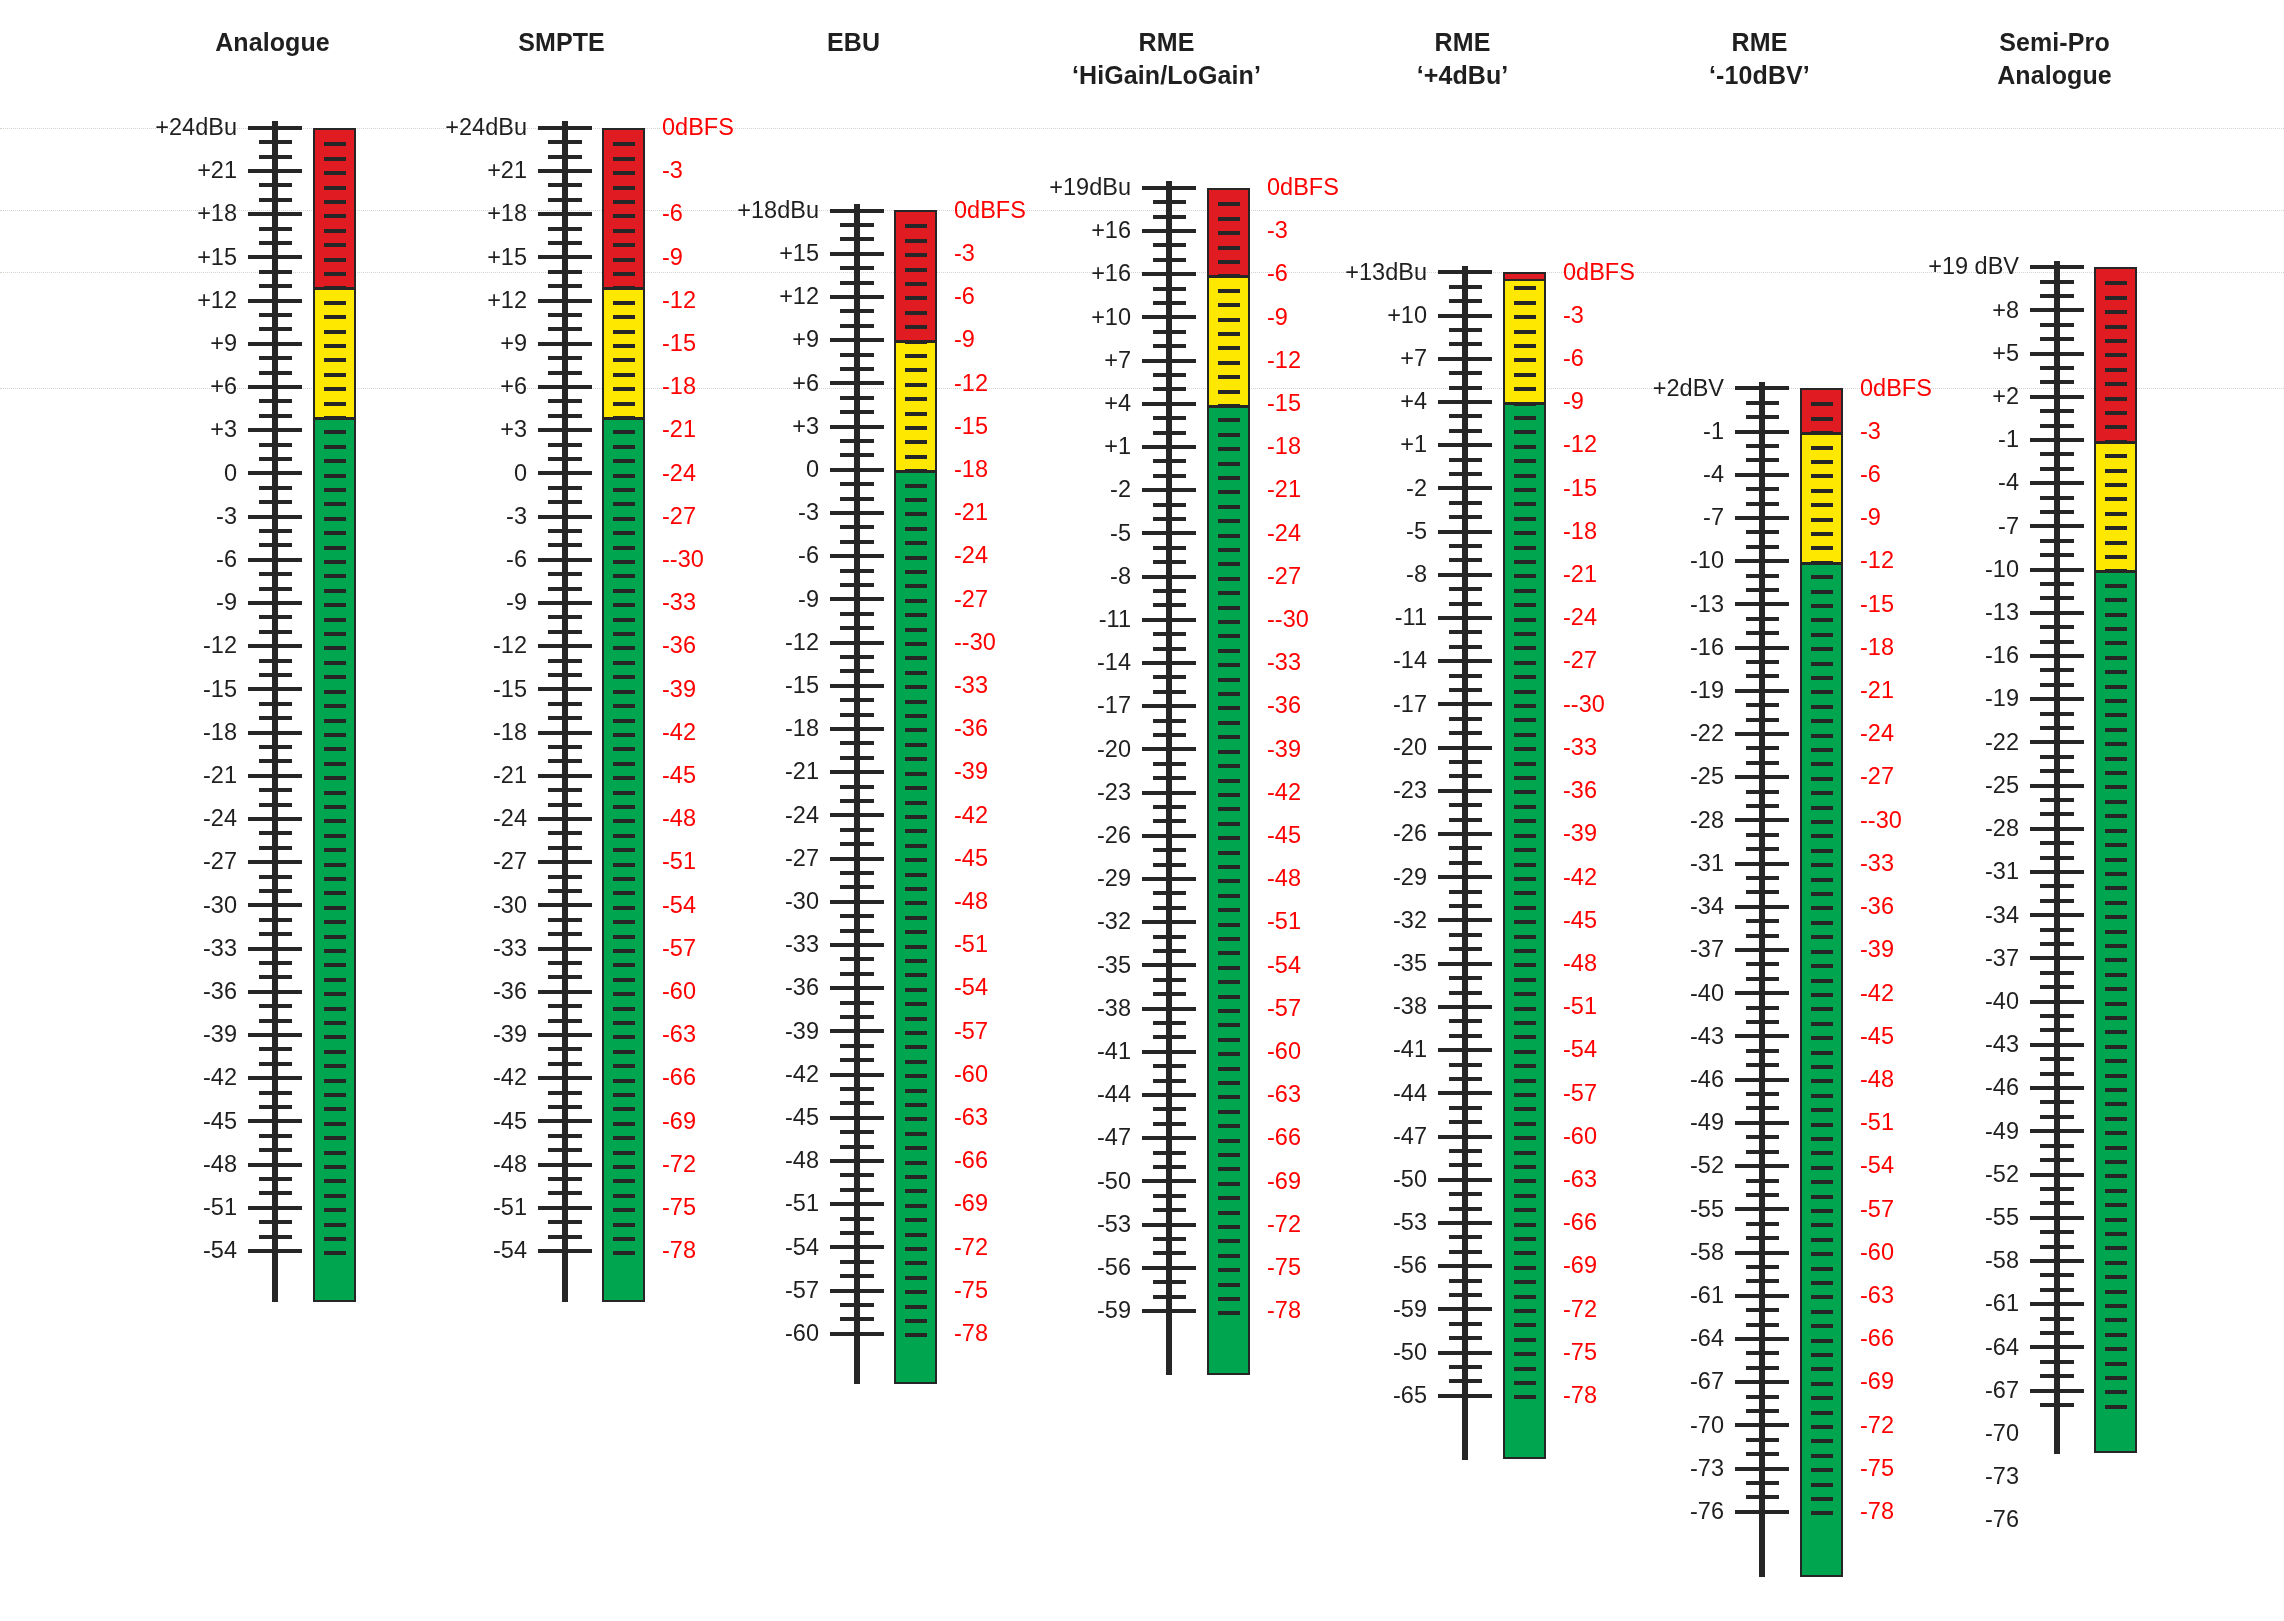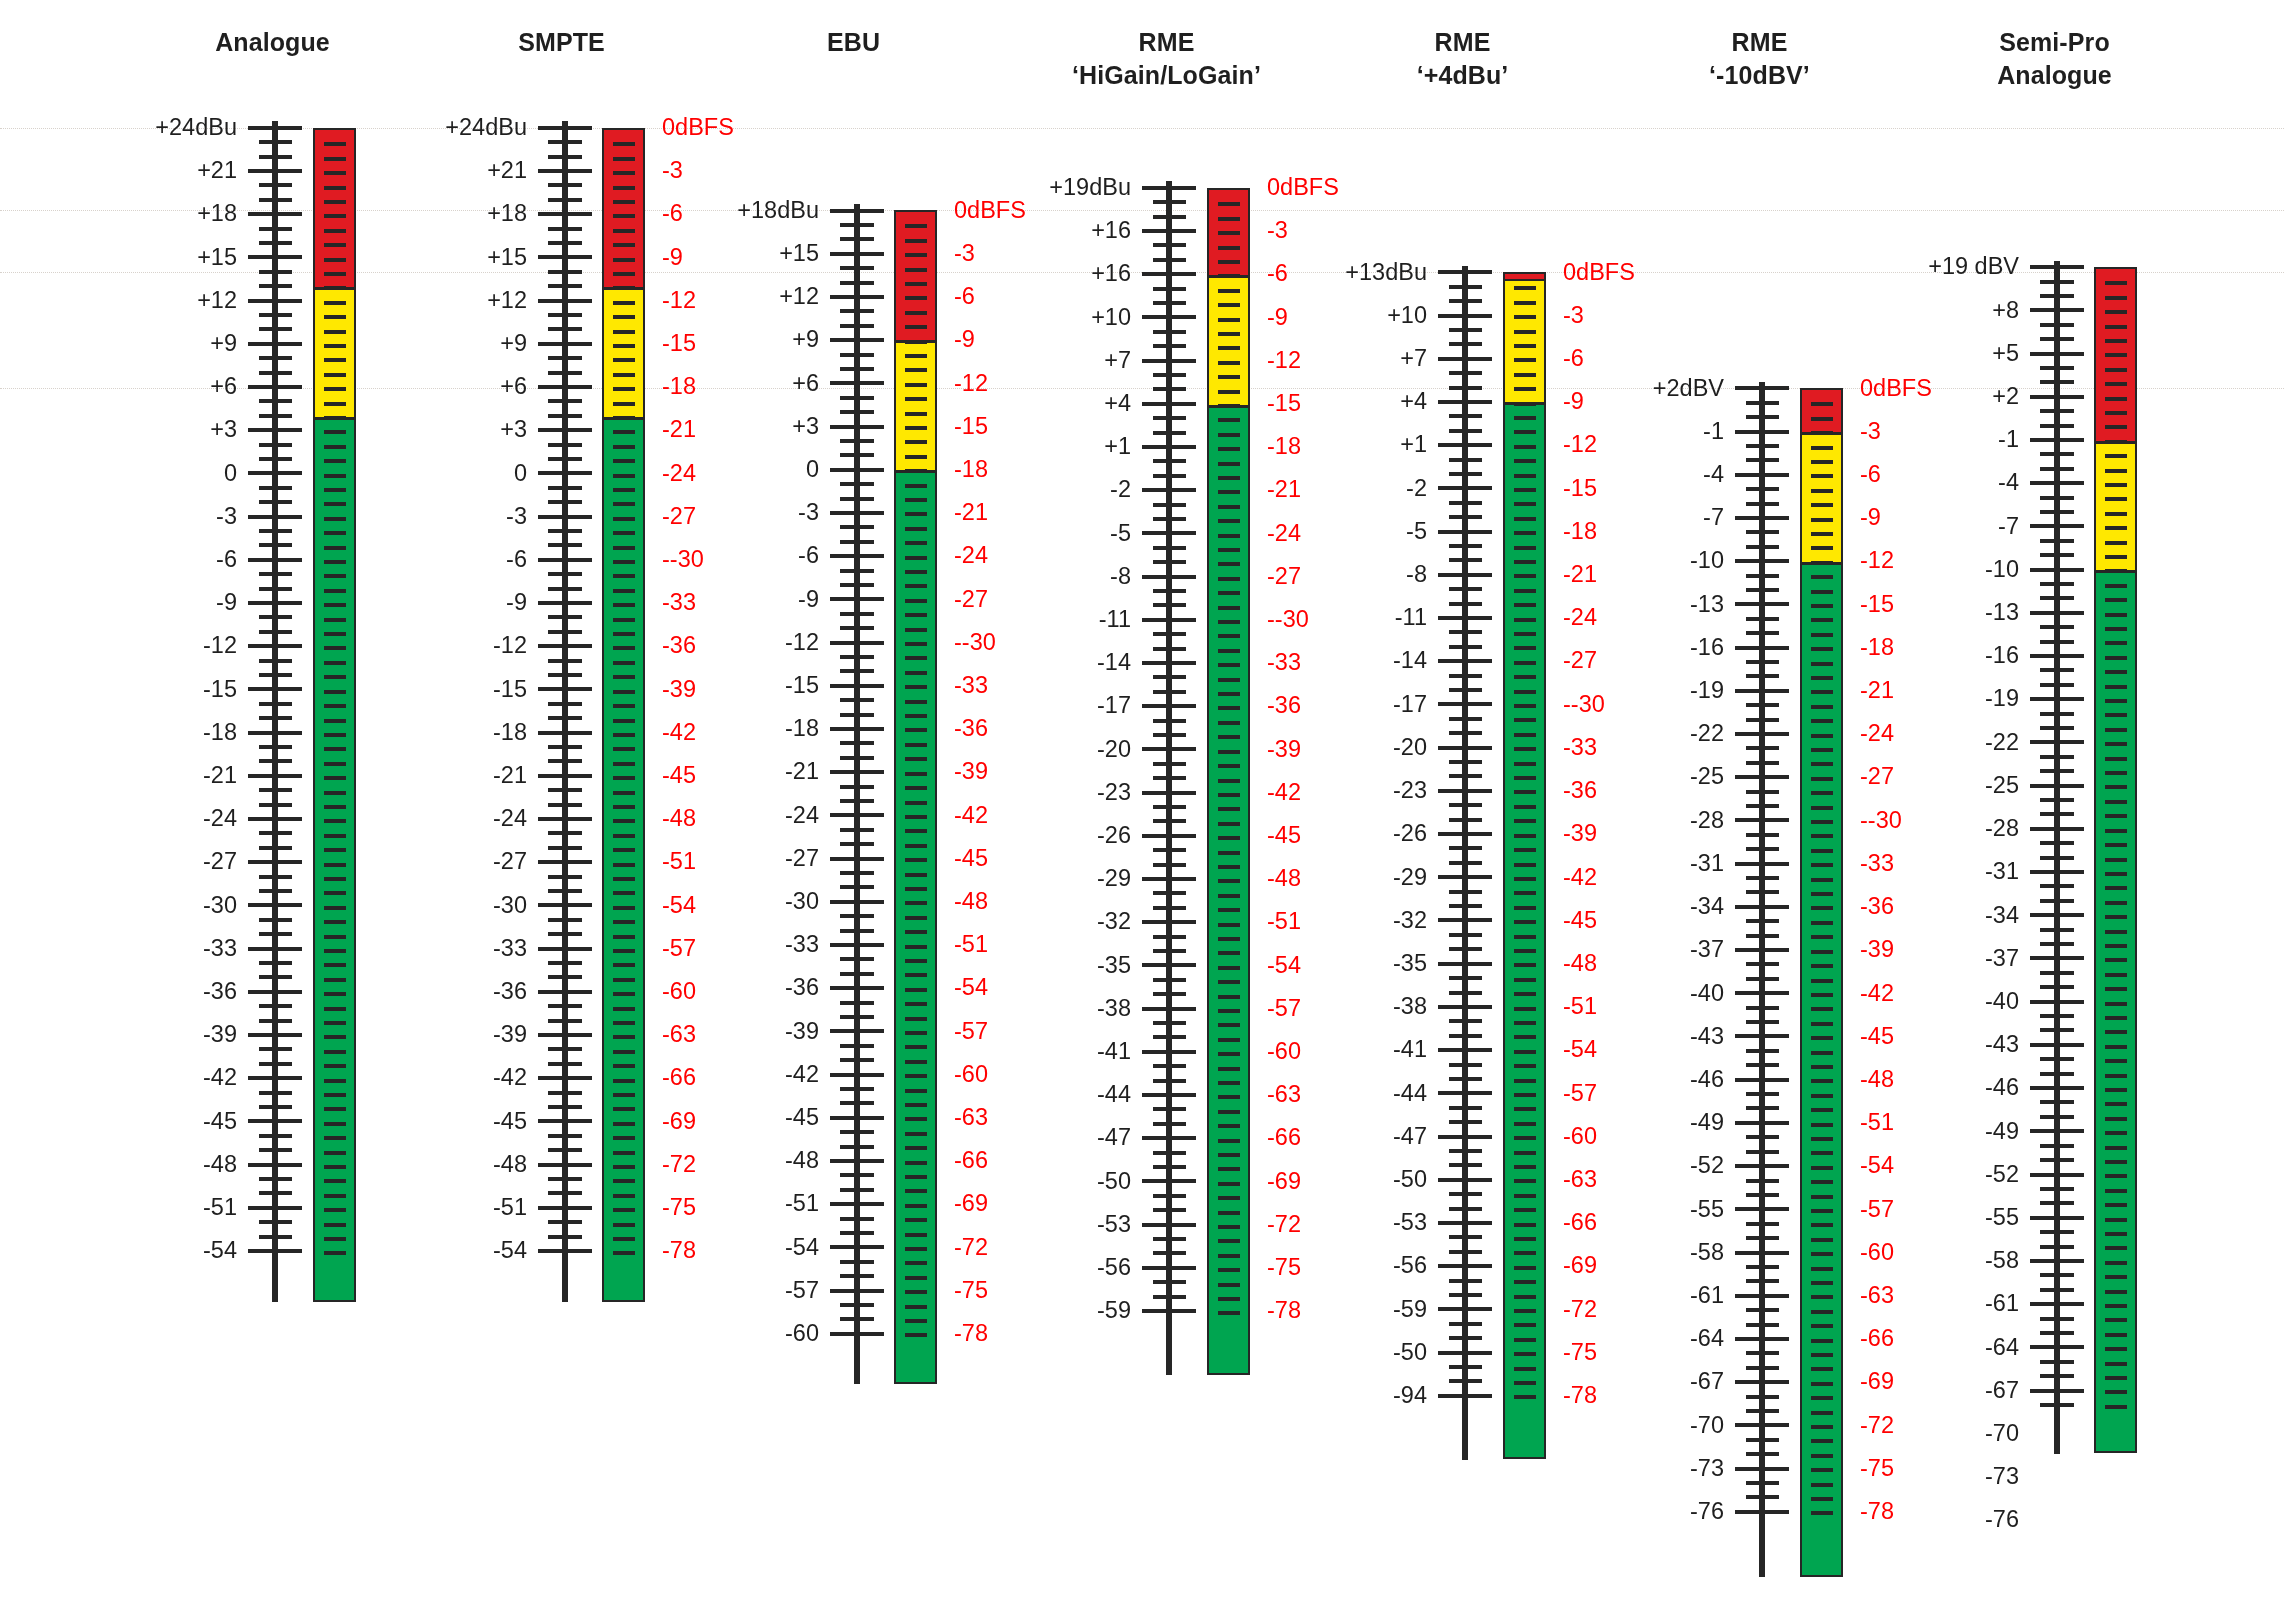--- a/index.html
+++ b/index.html
@@ -1419,21 +1419,21 @@
       <div class="slab" style="left: 1247px; width: 180px; top: 952px;">-35</div>
       <div class="slab" style="left: 1247px; width: 180px; top: 995px;">-38</div>
       <div class="slab" style="left: 1247px; width: 180px; top: 1038px;">-41</div>
       <div class="slab" style="left: 1247px; width: 180px; top: 1082px;">-44</div>
       <div class="slab" style="left: 1247px; width: 180px; top: 1125px;">-47</div>
       <div class="slab" style="left: 1247px; width: 180px; top: 1168px;">-50</div>
       <div class="slab" style="left: 1247px; width: 180px; top: 1211px;">-53</div>
       <div class="slab" style="left: 1247px; width: 180px; top: 1254px;">-56</div>
       <div class="slab" style="left: 1247px; width: 180px; top: 1298px;">-59</div>
       <div class="slab" style="left: 1247px; width: 180px; top: 1341px;">-50</div>
-      <div class="slab" style="left: 1247px; width: 180px; top: 1384px;">-94</div>
+      <div class="slab" style="left: 1247px; width: 180px; top: 1384px;">-65</div>
       <div class="bar" style="left: 1503px; top: 272px; width: 43px; height: 1187px;">
         <div class="seg grn" style="top: 130px; height: 1022px;"></div>
         <div class="seg yel" style="top: 5.8px; height: 124px;"></div>
         <div class="seg red" style="top: 0px; height: 5.8px;"></div>
         <div class="segline" style="top: 4.5px;"></div>
         <div class="segline" style="top: 128px;"></div>
         <div class="bdash" style="left: 9px; width: 22px; top: 12.4px;"></div>
         <div class="bdash" style="left: 9px; width: 22px; top: 27px;"></div>
         <div class="bdash" style="left: 9px; width: 22px; top: 41px;"></div>
         <div class="bdash" style="left: 9px; width: 22px; top: 56px;"></div>

